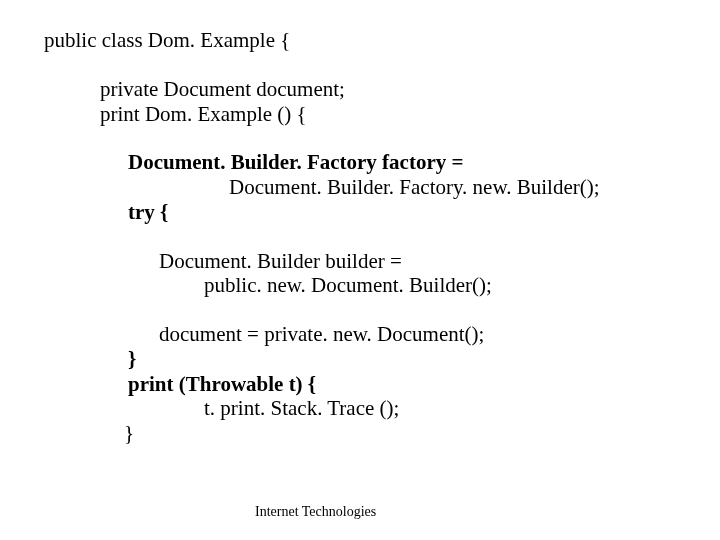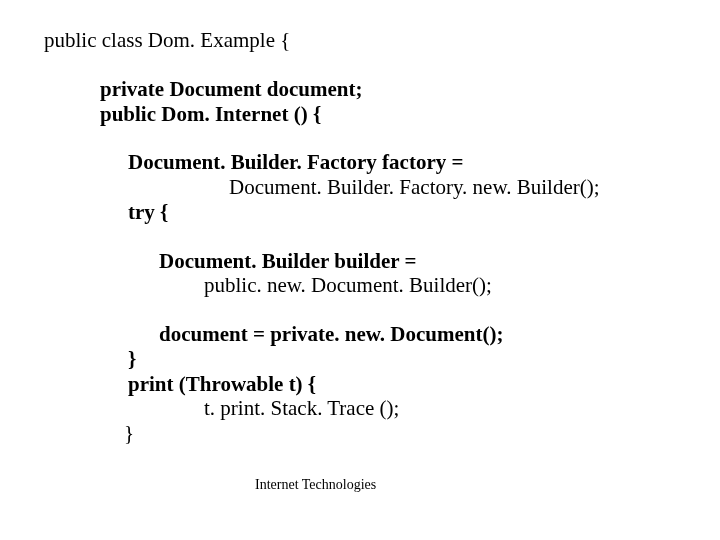--- a/index.html
+++ b/index.html
@@ -15,40 +15,40 @@
       font-size: 21px;
       color: #000;
       padding-top: 28px;
       padding-left: 44px;
       overflow: hidden;
     }
     .line {
       line-height: 1.18;
       white-space: pre;
     }
-    .indent1 { padding-left: 56px; font-weight: bold; }
+    .indent1 { padding-left: 56px; }
     .indent2 { padding-left: 84px; font-weight: bold; }
-    .indent3 { padding-left: 115px; font-weight: bold; }
+    .indent3 { padding-left: 115px; }
     .indent4 { padding-left: 185px; }
     .indent6 { padding-left: 160px; }
     .gap { height: 24px; }
     .footnote {
       position: absolute;
       left: 255px;
-      top: 477px;
+      top: 504px;
       font-size: 14px;
     }
   </style>
 </head>
 <body>
 
 <div class="line">public class Dom. Example {</div>
 <div class="gap"></div>
 <div class="line indent1">private Document document;</div>
-<div class="line indent1">public Dom. Internet () {</div>
+<div class="line indent1">print Dom. Example () {</div>
 <div class="gap"></div>
 <div class="line indent2">Document. Builder. Factory factory =</div>
 <div class="line indent4">Document. Builder. Factory. new. Builder();</div>
 <div class="line indent2">try {</div>
 <div class="gap"></div>
 <div class="line indent3">Document. Builder builder =</div>
 <div class="line indent6">public. new. Document. Builder();</div>
 <div class="gap"></div>
 <div class="line indent3">document = private. new. Document();</div>
 <div class="line indent2">}</div>

